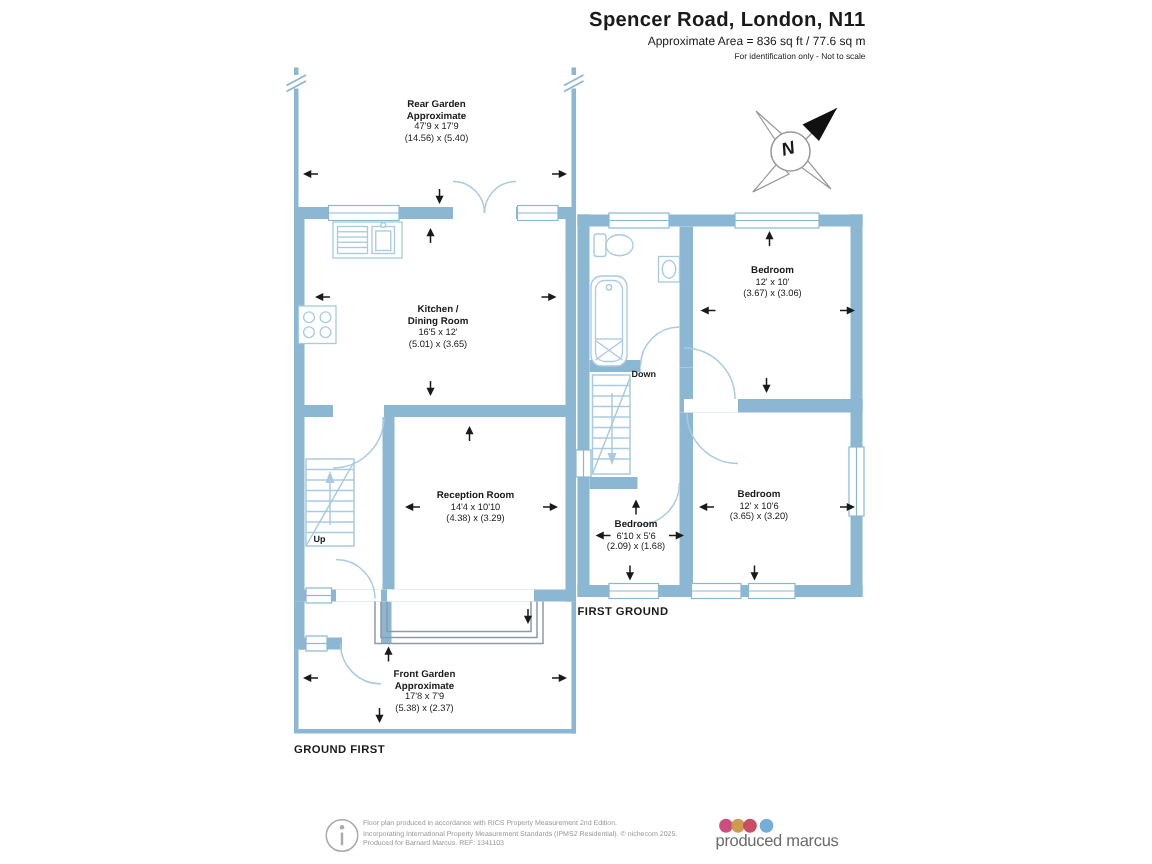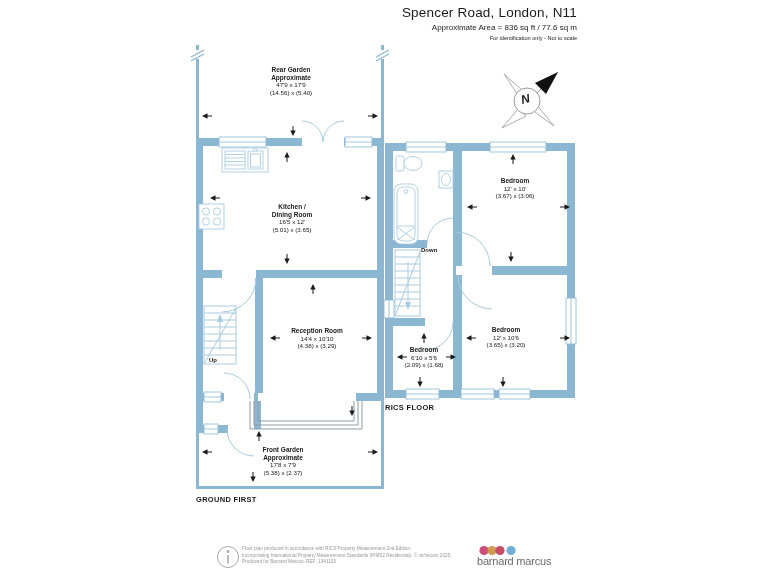--- a/index.html
+++ b/index.html
@@ -6,21 +6,21 @@
   #page{position:relative;width:768px;height:576px;background:#fff;overflow:hidden;
         font-family:"Liberation Sans",sans-serif;color:#1a1a1a;}
   #plan-svg{position:absolute;left:0;top:0;}
   .lbl{position:absolute;font-size:6.5px;line-height:7.6px;white-space:nowrap;color:#1a1a1a;}
   .c{transform:translateX(-50%);text-align:center;}
   .b{font-weight:bold;}
   .dims{font-size:6.2px;}
   .stair-lbl{position:absolute;font-size:6px;font-weight:bold;}
   .floor-lbl{position:absolute;font-size:7.5px;font-weight:bold;letter-spacing:.3px;}
   #header{position:absolute;top:5px;right:191px;text-align:right;}
-  #hdr-title{font-size:13.5px;font-weight:normal;letter-spacing:.2px;}
+  #hdr-title{font-size:13.5px;font-weight:bold;letter-spacing:.2px;}
   #hdr-area{font-size:8px;margin-top:3px;}
   #hdr-note{font-size:5.6px;margin-top:3px;color:#222;}
   #compass-n{position:absolute;left:521px;top:92px;font-size:12px;font-weight:bold;
              font-style:italic;transform:rotate(-15deg);}
   #footer-text{position:absolute;left:242px;top:546px;font-size:4.7px;line-height:6.6px;color:#979797;}
   #brand-name{position:absolute;left:477px;top:555px;font-size:11px;color:#6b6b6b;letter-spacing:-.2px;}
 </style>
 </head>
 <body>
 
@@ -312,23 +312,23 @@
 <div class="lbl c" style="left:506px;top:326px">
   <div class="b">Bedroom</div>
   <div class="dims">12' x 10'6</div>
   <div class="dims">(3.65) x (3.20)</div>
 </div>
 
 <div class="stair-lbl" style="left:209px;top:357px">Up</div>
 <div class="stair-lbl" style="left:421px;top:247px">Down</div>
 
 <div class="floor-lbl" style="left:196px;top:495px">GROUND FIRST</div>
-<div class="floor-lbl" style="left:385px;top:403px">RICS FLOOR</div>
+<div class="floor-lbl" style="left:385px;top:403px">FIRST GROUND</div>
 
 <div id="footer-text">
   <div>Floor plan produced in accordance with RICS Property Measurement 2nd Edition.</div>
   <div>Incorporating International Property Measurement Standards (IPMS2 Residential). © nichecom 2025.</div>
   <div>Produced for Barnard Marcus.   REF: 1341103</div>
 </div>
 
-<div id="brand-name">barnard marcus</div>
+<div id="brand-name">produced marcus</div>
 
 </div>
 
 </body></html>

